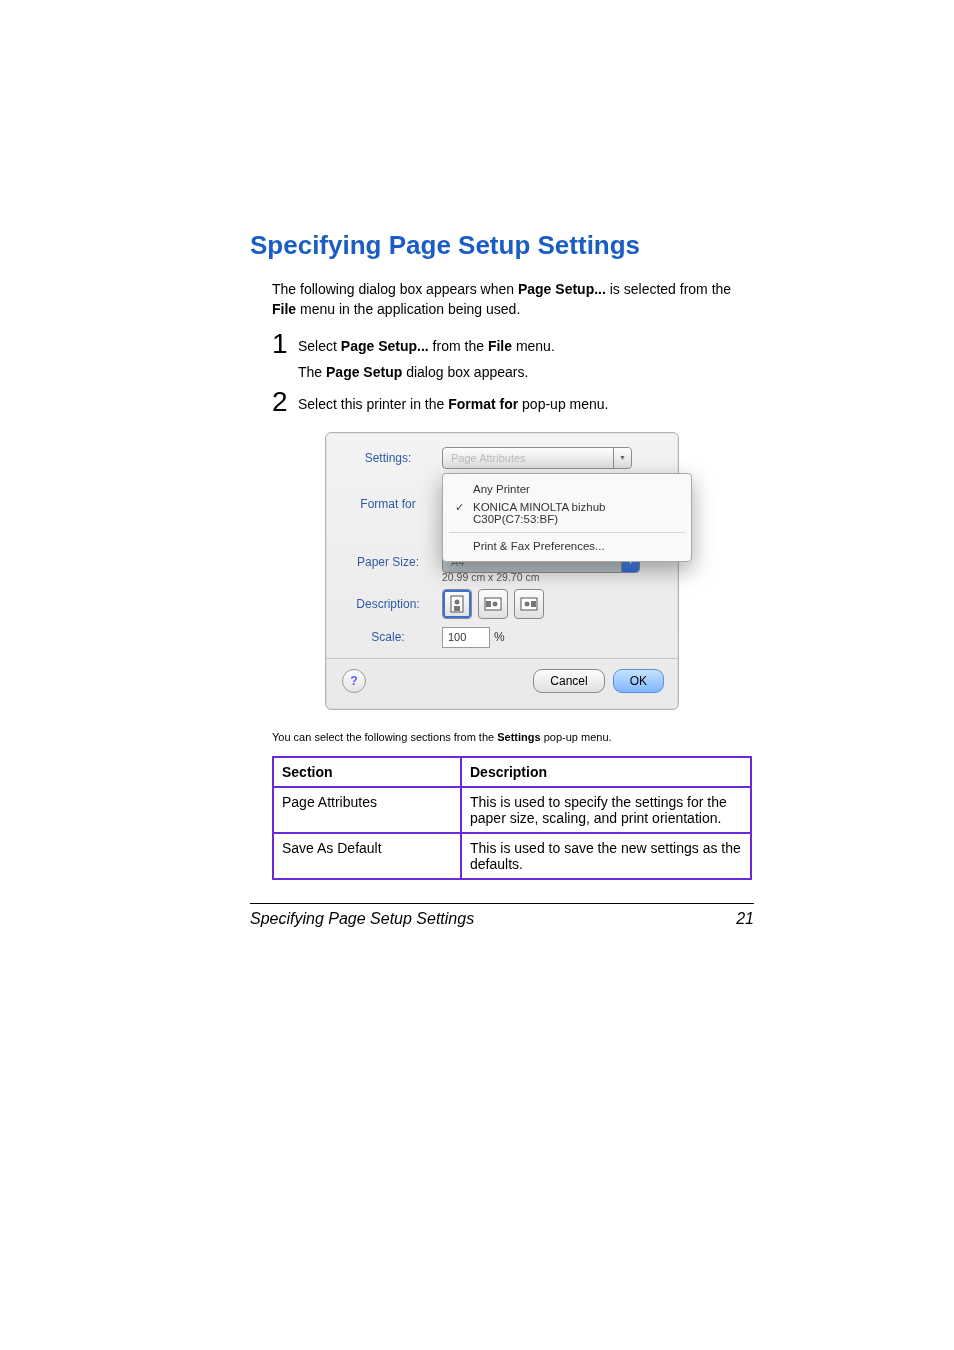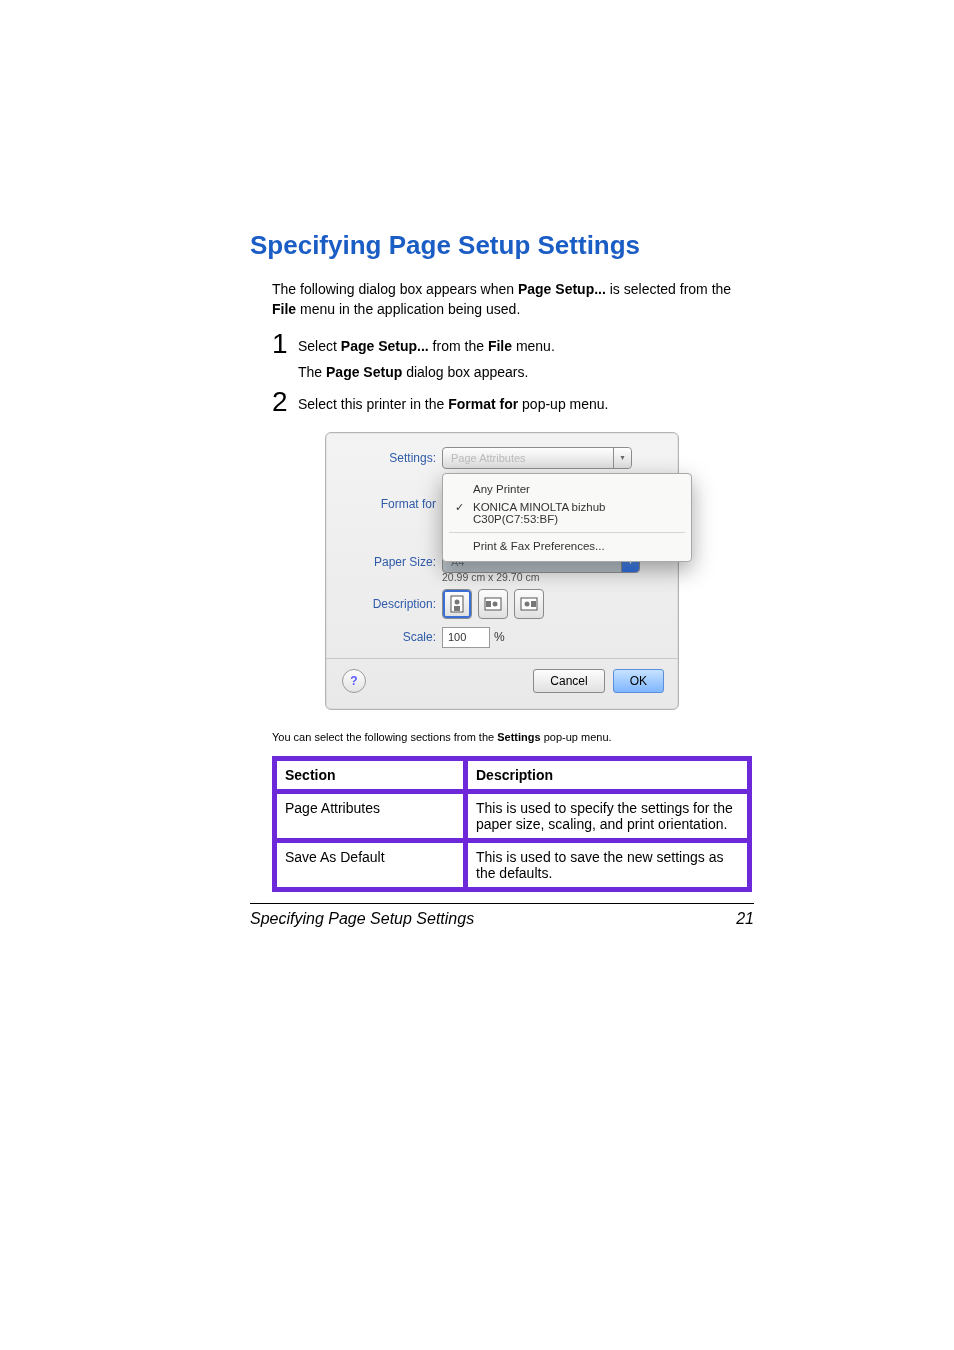--- a/index.html
+++ b/index.html
@@ -8,41 +8,41 @@
   .intro{margin-left:22px;font-size:14px;line-height:1.45;margin-bottom:10px}
   .step{display:flex;align-items:flex-start;margin-left:22px;margin-bottom:6px}
   .step-num{font-size:28px;font-weight:normal;line-height:1;width:26px;flex:0 0 26px;text-align:left;padding-top:0}
   .step-body{font-size:14px;line-height:1.45;padding-top:6px}
   .step-sub{margin-left:48px;font-size:14px;line-height:1.45;margin-top:-2px;margin-bottom:6px}
   .dialog-wrap{display:flex;justify-content:center;margin:16px 0 20px 0}
   .dialog{width:352px;background:linear-gradient(#f3f3f3,#e9e9e9);border:1px solid #b3b3b3;border-radius:6px;position:relative;box-shadow:0 0 0 1px rgba(0,0,0,.05) inset}
   .dlg-inner{padding:14px 14px 12px 14px}
   .sep{height:1px;background:#c6c6c6;margin:10px -14px 10px -14px}
   .row{display:flex;align-items:center;margin-bottom:8px;position:relative}
-  .lbl{color:#2f5aa8;font-size:12px;width:96px;text-align:right;padding-right:6px;flex:0 0 96px}
+  .lbl{color:#2f5aa8;font-size:12px;width:96px;text-align:center;padding-right:6px;flex:0 0 96px}
   .pop{height:20px;border:1px solid #8d8d8d;border-radius:4px;background:linear-gradient(#fdfdfd,#dedede);display:flex;align-items:center;position:relative;font-size:11px;color:#777;padding:0 20px 0 8px}
   .pop.small{width:160px}
   .pop .arrow{position:absolute;right:0;top:0;bottom:0;width:17px;border-left:1px solid #8d8d8d;border-top-right-radius:4px;border-bottom-right-radius:4px;background:linear-gradient(#6aa7ff,#2f6de0);display:flex;align-items:center;justify-content:center;color:#fff;font-size:8px;line-height:1}
   .pop .arrow.grey{background:linear-gradient(#fdfdfd,#dedede);color:#666}
   .menu{position:absolute;left:102px;top:0;width:248px;background:#f9f9f7;border:1px solid #a8a8a8;border-radius:4px;box-shadow:0 8px 22px rgba(0,0,0,.35);z-index:5;padding:6px 0;font-size:11.5px;color:#333}
   .menu-item{padding:3px 14px 3px 30px;position:relative}
   .menu-item.check::before{content:"✓";position:absolute;left:12px;top:3px;font-size:11px;color:#333}
   .menu-sep{height:1px;background:#d6d6d6;margin:4px 6px}
   .input{height:19px;border:1px solid #9a9a9a;background:#fff;border-radius:0;font-size:11px;color:#333;padding:0 5px;display:inline-flex;align-items:center}
   .dims{font-size:10.5px;color:#555;margin-left:102px;margin-top:-4px;margin-bottom:6px}
   .orient-btn{width:28px;height:28px;border:1px solid #8a8a8a;border-radius:4px;background:linear-gradient(#fdfdfd,#e0e0e0);display:inline-flex;align-items:center;justify-content:center;margin-right:6px}
   .orient-btn.sel{box-shadow:0 0 0 2px #3a6fd8 inset}
   .orient-btn svg{display:block}
   .helpbtn{width:22px;height:22px;border:1px solid #9a9a9a;border-radius:50%;background:linear-gradient(#fdfdfd,#e4e4e4);color:#5a5aff;font-size:12px;font-weight:bold;display:inline-flex;align-items:center;justify-content:center}
-  .btn{height:22px;border:1px solid #8a8a8a;border-radius:3px;background:linear-gradient(#fdfdfd,#e0e0e0);font-size:12px;padding:0 16px;display:inline-flex;align-items:center;justify-content:center;margin-left:8px}
+  .btn{height:22px;border:1px solid #8a8a8a;border-radius:9px;background:linear-gradient(#fdfdfd,#e0e0e0);font-size:12px;padding:0 16px;display:inline-flex;align-items:center;justify-content:center;margin-left:8px}
   .btn.primary{background:linear-gradient(#c6e2ff,#7fb6ff);border-color:#5a8fe0}
   .ftr-row{display:flex;align-items:center;justify-content:space-between;padding:0 0 4px 2px}
   .lead-in{margin-left:22px;font-size:11px;line-height:1.45;margin-bottom:10px}
   table.info{border-collapse:collapse;width:480px;margin-left:22px;font-size:14px}
-  table.info th,table.info td{border:5px solid #6d28d9;padding:6px 8px;vertical-align:top;text-align:left}
+  table.info th,table.info td{border:2px solid #6d28d9;padding:6px 8px;vertical-align:top;text-align:left}
   table.info th{font-weight:bold}
   .footer{position:absolute;left:250px;right:200px;bottom:104px}
   .footer-rule{height:1px;background:#000;margin-bottom:6px}
   .footer-row{display:flex;justify-content:space-between;align-items:baseline;font-style:italic;font-size:16px}
   .footer-row .pnum{font-size:16px;font-style:italic}
 </style>
 </head>
 <body>
 
 <div class="page">

